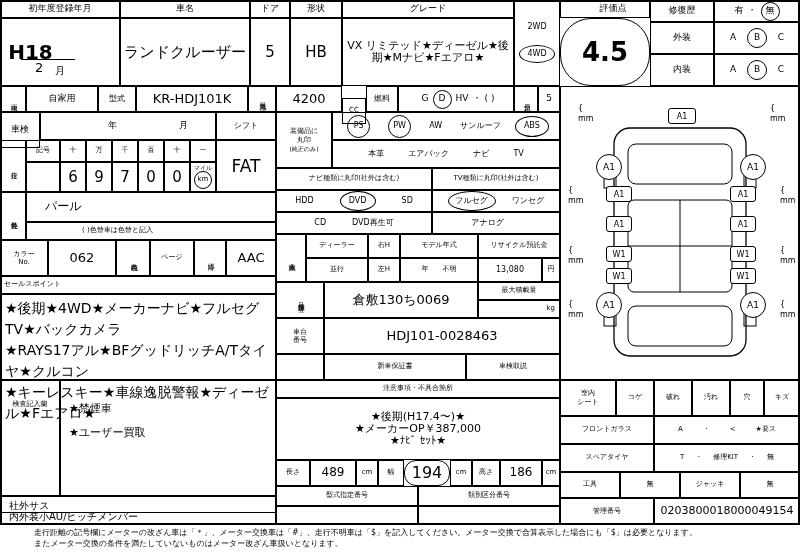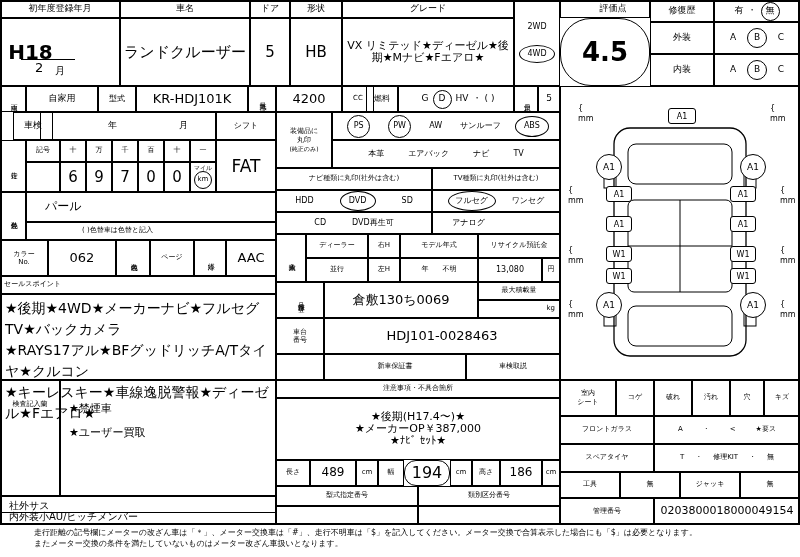--- a/index.html
+++ b/index.html
@@ -93,36 +93,36 @@
   </div>
 
   <div class="bx xs" style="left:0;top:86px;width:26px;height:26px;writing-mode:vertical-rl;">車両</div>
   <div class="bx lbl" style="left:26px;top:86px;width:72px;height:26px;">自家用</div>
   <div class="bx sm" style="left:98px;top:86px;width:38px;height:26px;">型式</div>
   <div class="bx" style="left:136px;top:86px;width:112px;height:26px;font-size:13px;">KR-HDJ101K</div>
   <div class="bx xs" style="left:248px;top:86px;width:28px;height:26px;line-height:1;">
       <span style="writing-mode:vertical-rl;letter-spacing:-1px;">排気量</span>
     </div>
   <div class="bx" style="left:276px;top:86px;width:66px;height:26px;font-size:13px;">4200</div>
-  <div class="bx xs" style="left:342px;top:86px;width:32px;height:26px;">CC</div>
+  <div class="bx xs" style="left:342px;top:98px;width:24px;height:26px;">CC</div>
   <div class="bx sm" style="left:366px;top:86px;width:32px;height:26px;">燃料</div>
   <div class="bx" style="left:398px;top:86px;width:116px;height:26px;">
     <span class="lbl" style="margin:0 4px;">G</span>
     <span class="circ lbl" style="width:17px;height:17px;">D</span>
     <span class="lbl" style="margin:0 4px;">HV</span>
     <span class="lbl">・</span>
     <span class="lbl" style="margin-left:3px;">( )</span>
   </div>
   <div class="bx xs" style="left:514px;top:86px;width:24px;height:26px;">
       <span style="writing-mode:vertical-rl;">定員</span>
     </div>
   <div class="bx lbl" style="left:538px;top:86px;width:22px;height:26px;">5</div>
   <div class="bx xs nb" style="left:538px;top:86px;width:22px;height:26px;border:none;"></div>
 
-  <div class="bx lbl" style="left:13px;top:112px;width:40px;height:28px;">車検</div>
+  <div class="bx lbl" style="left:0;top:112px;width:40px;height:36px;">車検</div>
   <div class="bx lbl" style="left:40px;top:112px;width:176px;height:28px;">
     <span style="margin:0 22px 0 40px;">年</span>
     <span style="margin-left:40px;">月</span>
   </div>
   <div class="bx sm" style="left:216px;top:112px;width:60px;height:28px;">シフト</div>
 
   <div class="bx xs" style="left:0;top:140px;width:26px;height:52px;">
       <span style="writing-mode:vertical-rl;">走行</span>
     </div>
   <div class="bx xs" style="left:26px;top:140px;width:34px;height:22px;">記号</div>
@@ -197,21 +197,21 @@
   </div>
   <div class="bx sm" style="left:276px;top:212px;width:156px;height:22px;">
     <span style="margin:0 13px;">CD</span>
     <span style="margin:0 13px;">DVD再生可</span>
   </div>
 
   <div class="bx sm" style="left:432px;top:190px;width:128px;height:22px;">
     <span class="ell" style="width:42px;height:18px;margin:0 8px;">フルセグ</span>
     <span style="margin:0 8px;">ワンセグ</span>
   </div>
-  <div class="bx sm" style="left:432px;top:212px;width:128px;height:22px;">
+  <div class="bx sm" style="left:432px;top:212px;width:128px;height:22px;justify-content:flex-end;">
     <span style="margin-right:55px;">アナログ</span>
   </div>
 
   <div class="bx xs" style="left:276px;top:234px;width:30px;height:48px;line-height:1.1;">
       <span style="writing-mode:vertical-rl;">輸入車</span>
     </div>
   <div class="bx xs" style="left:306px;top:234px;width:62px;height:24px;">ディーラー</div>
   <div class="bx xs" style="left:306px;top:258px;width:62px;height:24px;">並行</div>
   <div class="bx xs" style="left:368px;top:234px;width:32px;height:24px;">右H</div>
   <div class="bx xs" style="left:368px;top:258px;width:32px;height:24px;">左H</div>

